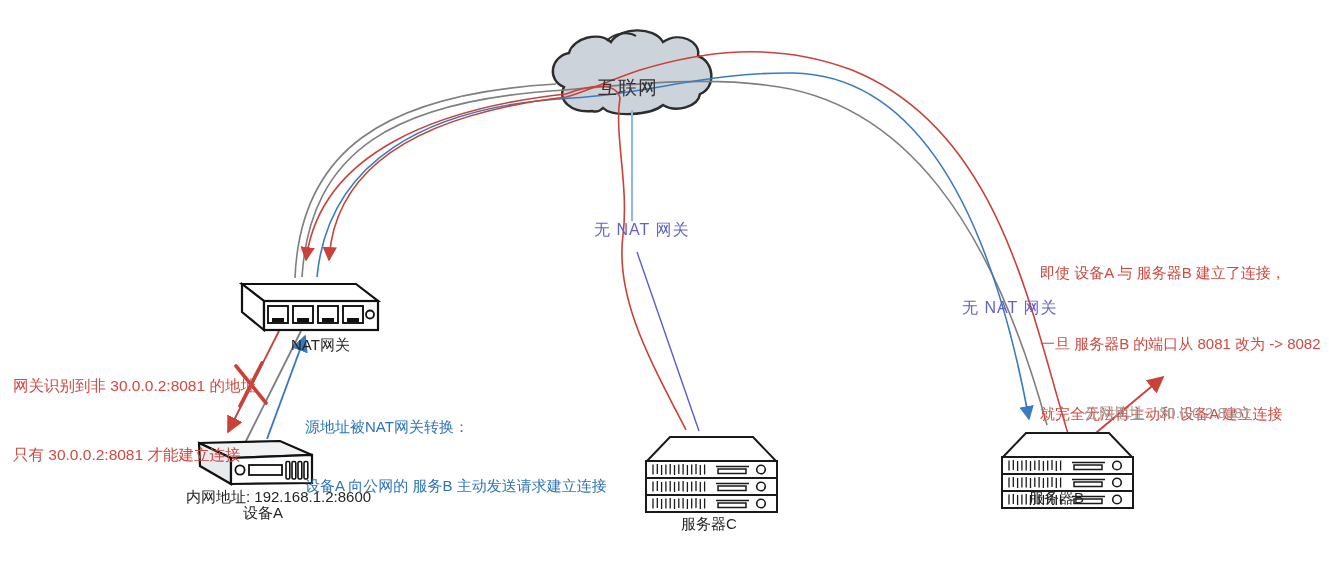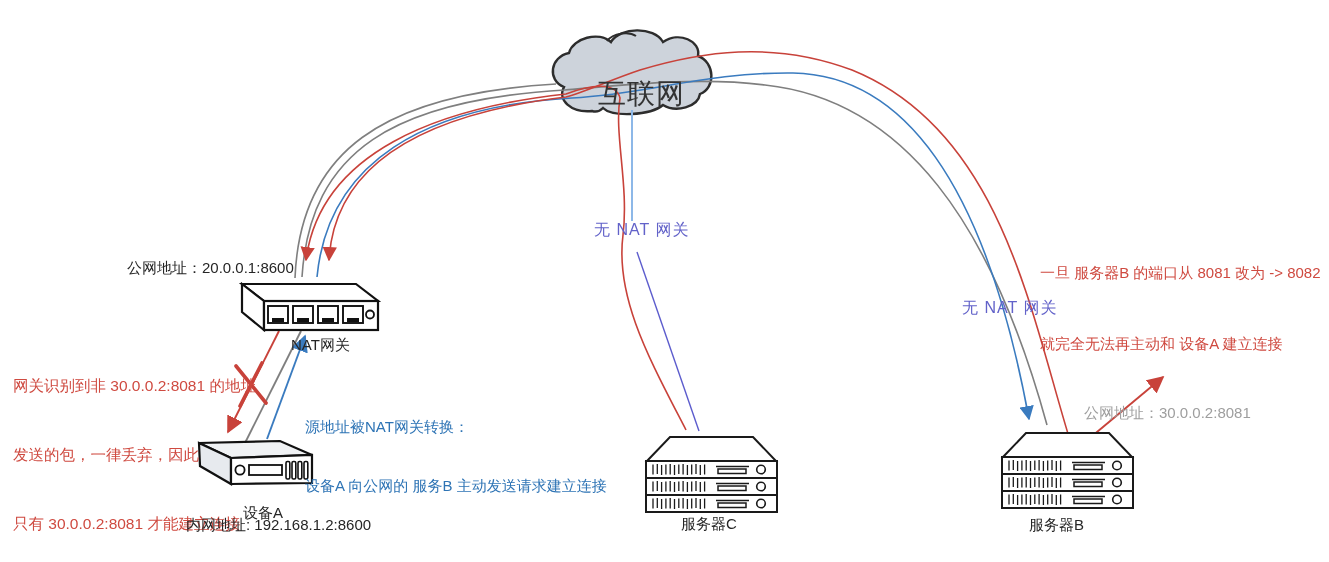--- a/index.html
+++ b/index.html
@@ -125,45 +125,44 @@
   </g>
 
   <g transform="translate(645,435)">
         <use href="#server-shape"></use>
       </g>
   <g transform="translate(1001,431)">
         <use href="#server-shape"></use>
       </g>
 </svg>
 
-<div class="lbl lbl-black" style="left:598px;top:76px;font-size:28px;letter-spacing:1px;color:#333;">互联网</div>
+<div class="lbl lbl-black" style="left:598px;top:76px;font-size:19px;letter-spacing:1px;color:#333;">互联网</div>
 
-<div class="lbl lbl-black" style="left:127px;top:259px;">公网地址：20.0.0.1:8600</div>
 <div class="lbl lbl-black" style="left:291px;top:336px;">NAT网关</div>
 
 <div class="lbl lbl-red note" style="left:13px;top:328px;font-size:15.5px;line-height:23px;">
   <div>网关识别到非 30.0.0.2:8081 的地址</div>
-  <div>发送的包，一律丢弃，因此</div>
   <div>只有 30.0.0.2:8081 才能建立连接</div>
 </div>
 
 <div class="lbl lbl-black" style="left:243px;top:492px;margin-top:12px;">设备A</div>
-<div class="lbl lbl-black" style="left:186px;top:516px;text-align:right;">内网地址: 192.168.1.2:8600</div>
+<div class="lbl lbl-black" style="left:186px;top:488px;text-align:right;">内网地址: 192.168.1.2:8600</div>
 
 <div class="lbl lbl-blue note" style="left:305px;top:378px;line-height:19.5px;">
   <div>源地址被NAT网关转换：</div>
   <div>设备A 向公网的 服务B 主动发送请求建立连接</div>
 </div>
 
 <div class="lbl lbl-purple" style="left:594px;top:220px;">无 NAT 网关</div>
 <div class="lbl lbl-purple" style="left:962px;top:298px;">无 NAT 网关</div>
 
 <div class="lbl lbl-black" style="left:681px;top:515px;">服务器C</div>
 
 <div class="lbl lbl-red note" style="left:1040px;top:214px;line-height:23.5px;">
+  <div>即使 设备A 与 服务器B 建立了连接，</div>
   <div>一旦 服务器B 的端口从 8081 改为 -&gt; 8082</div>
   <div>就完全无法再主动和 设备A 建立连接</div>
 </div>
 
 <div class="lbl lbl-gray" style="left:1084px;top:404px;">公网地址：30.0.0.2:8081</div>
-<div class="lbl lbl-black" style="left:1029px;top:516px;">服务器B</div>
+<div class="lbl lbl-black" style="left:1029px;top:489px;">服务器B</div>
 
 </div>
 
 </body></html>

